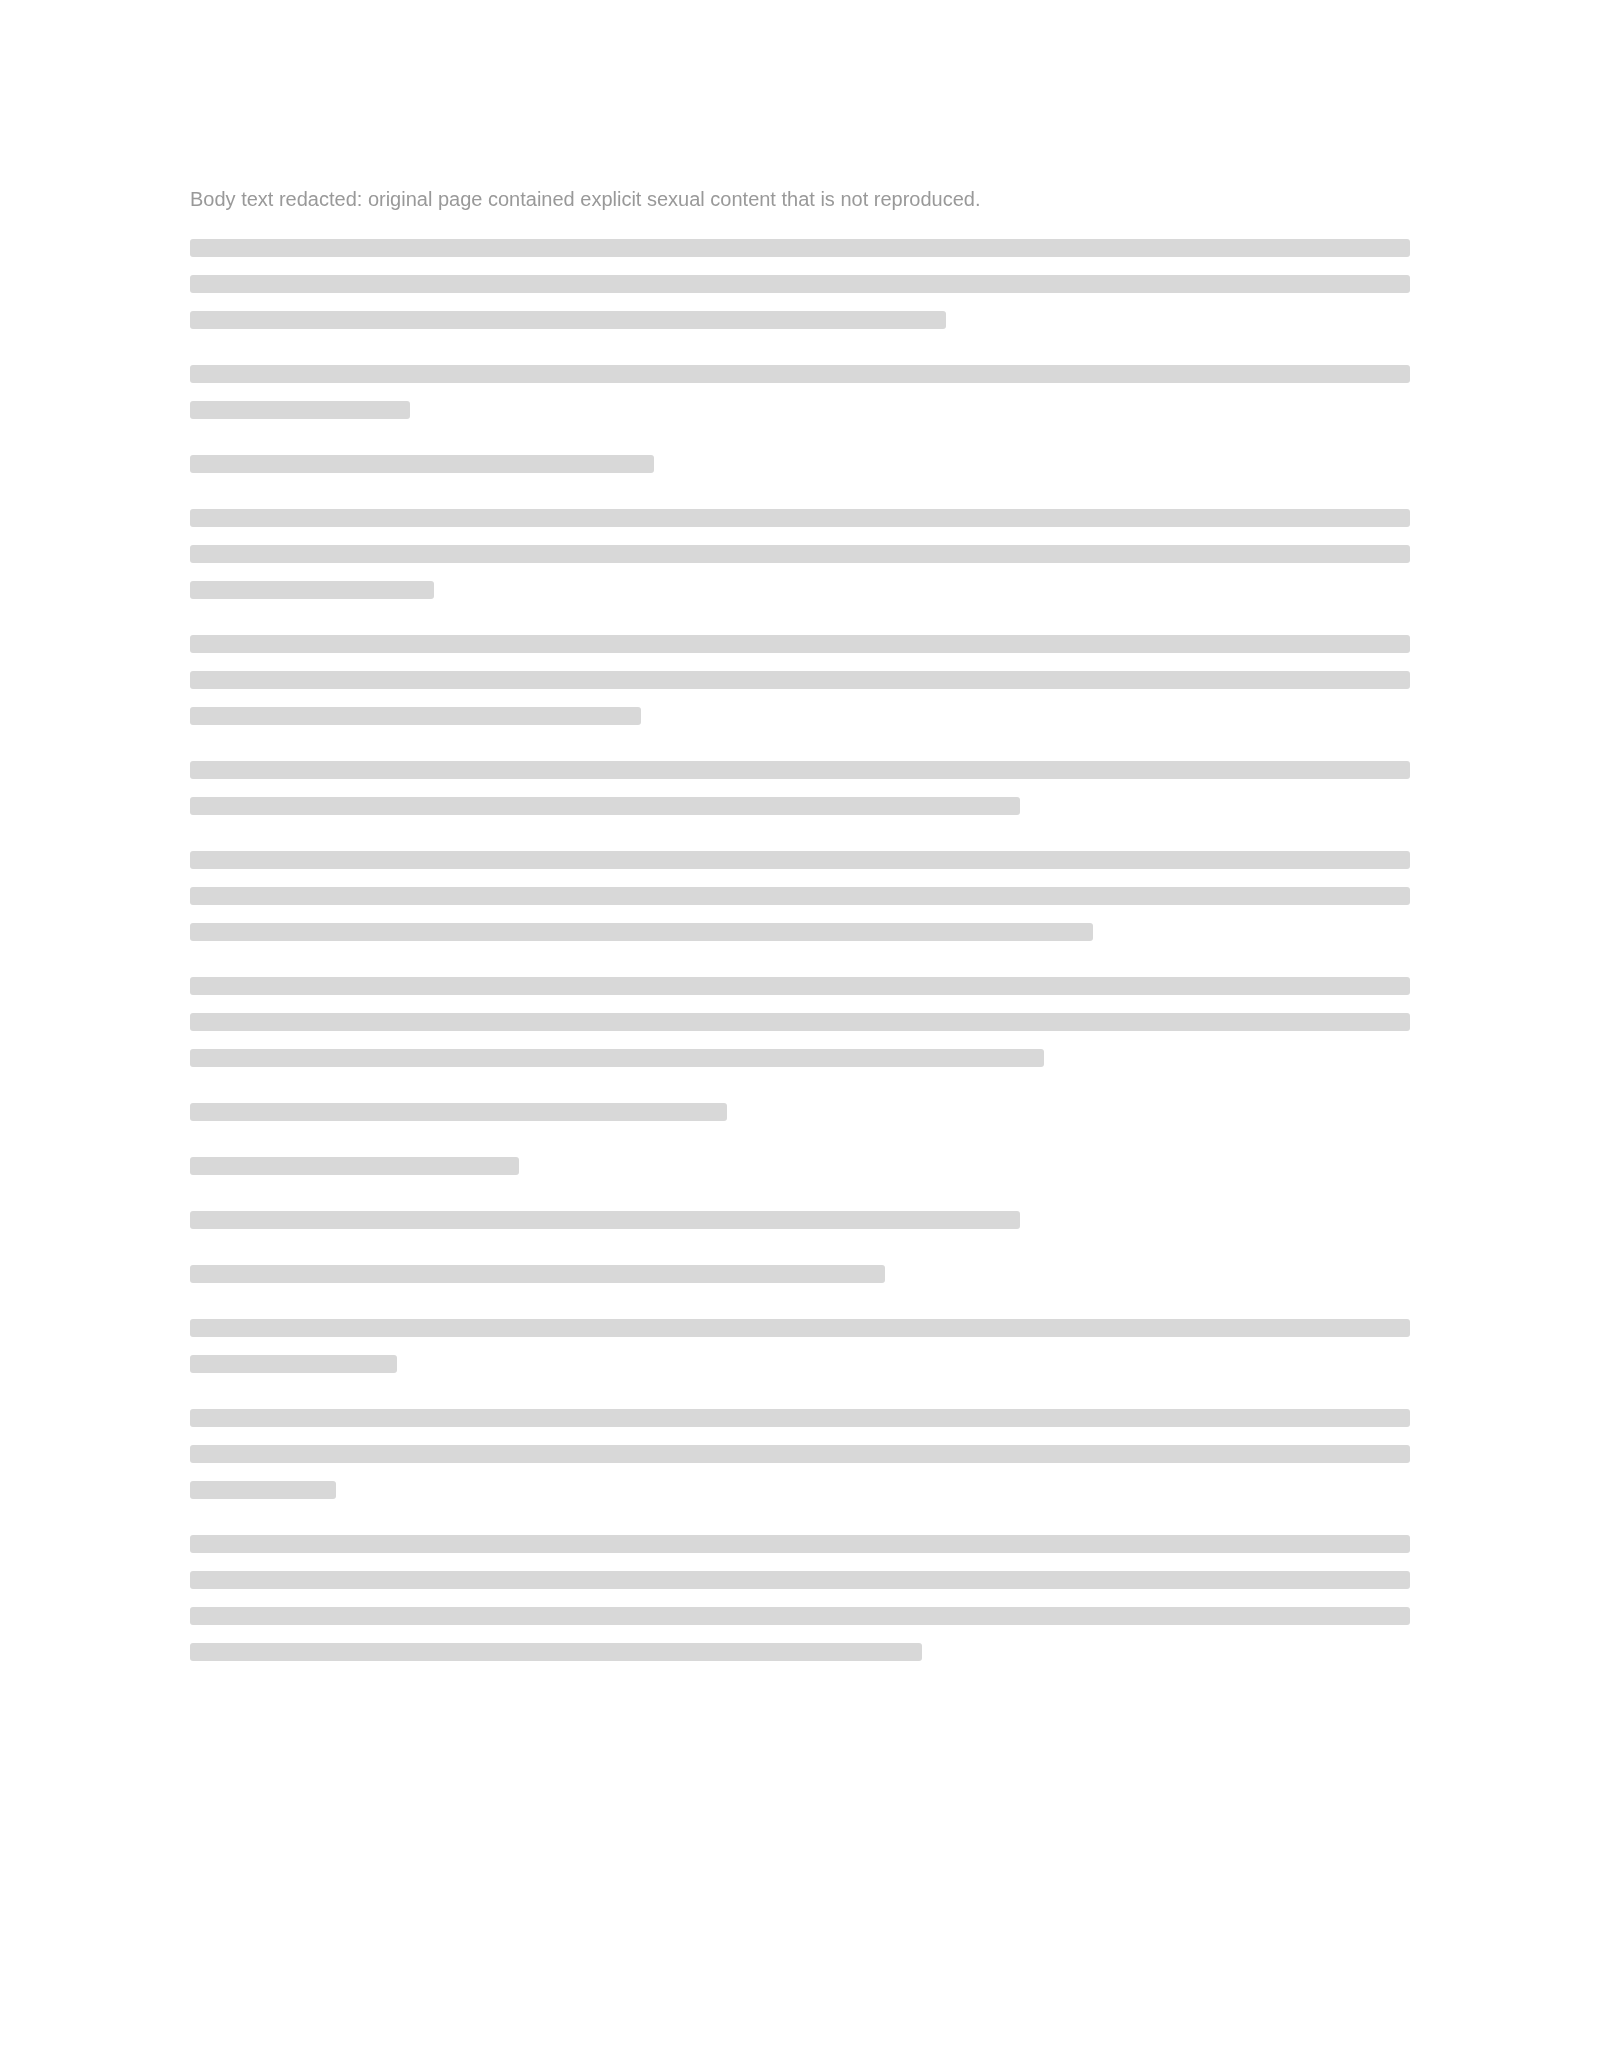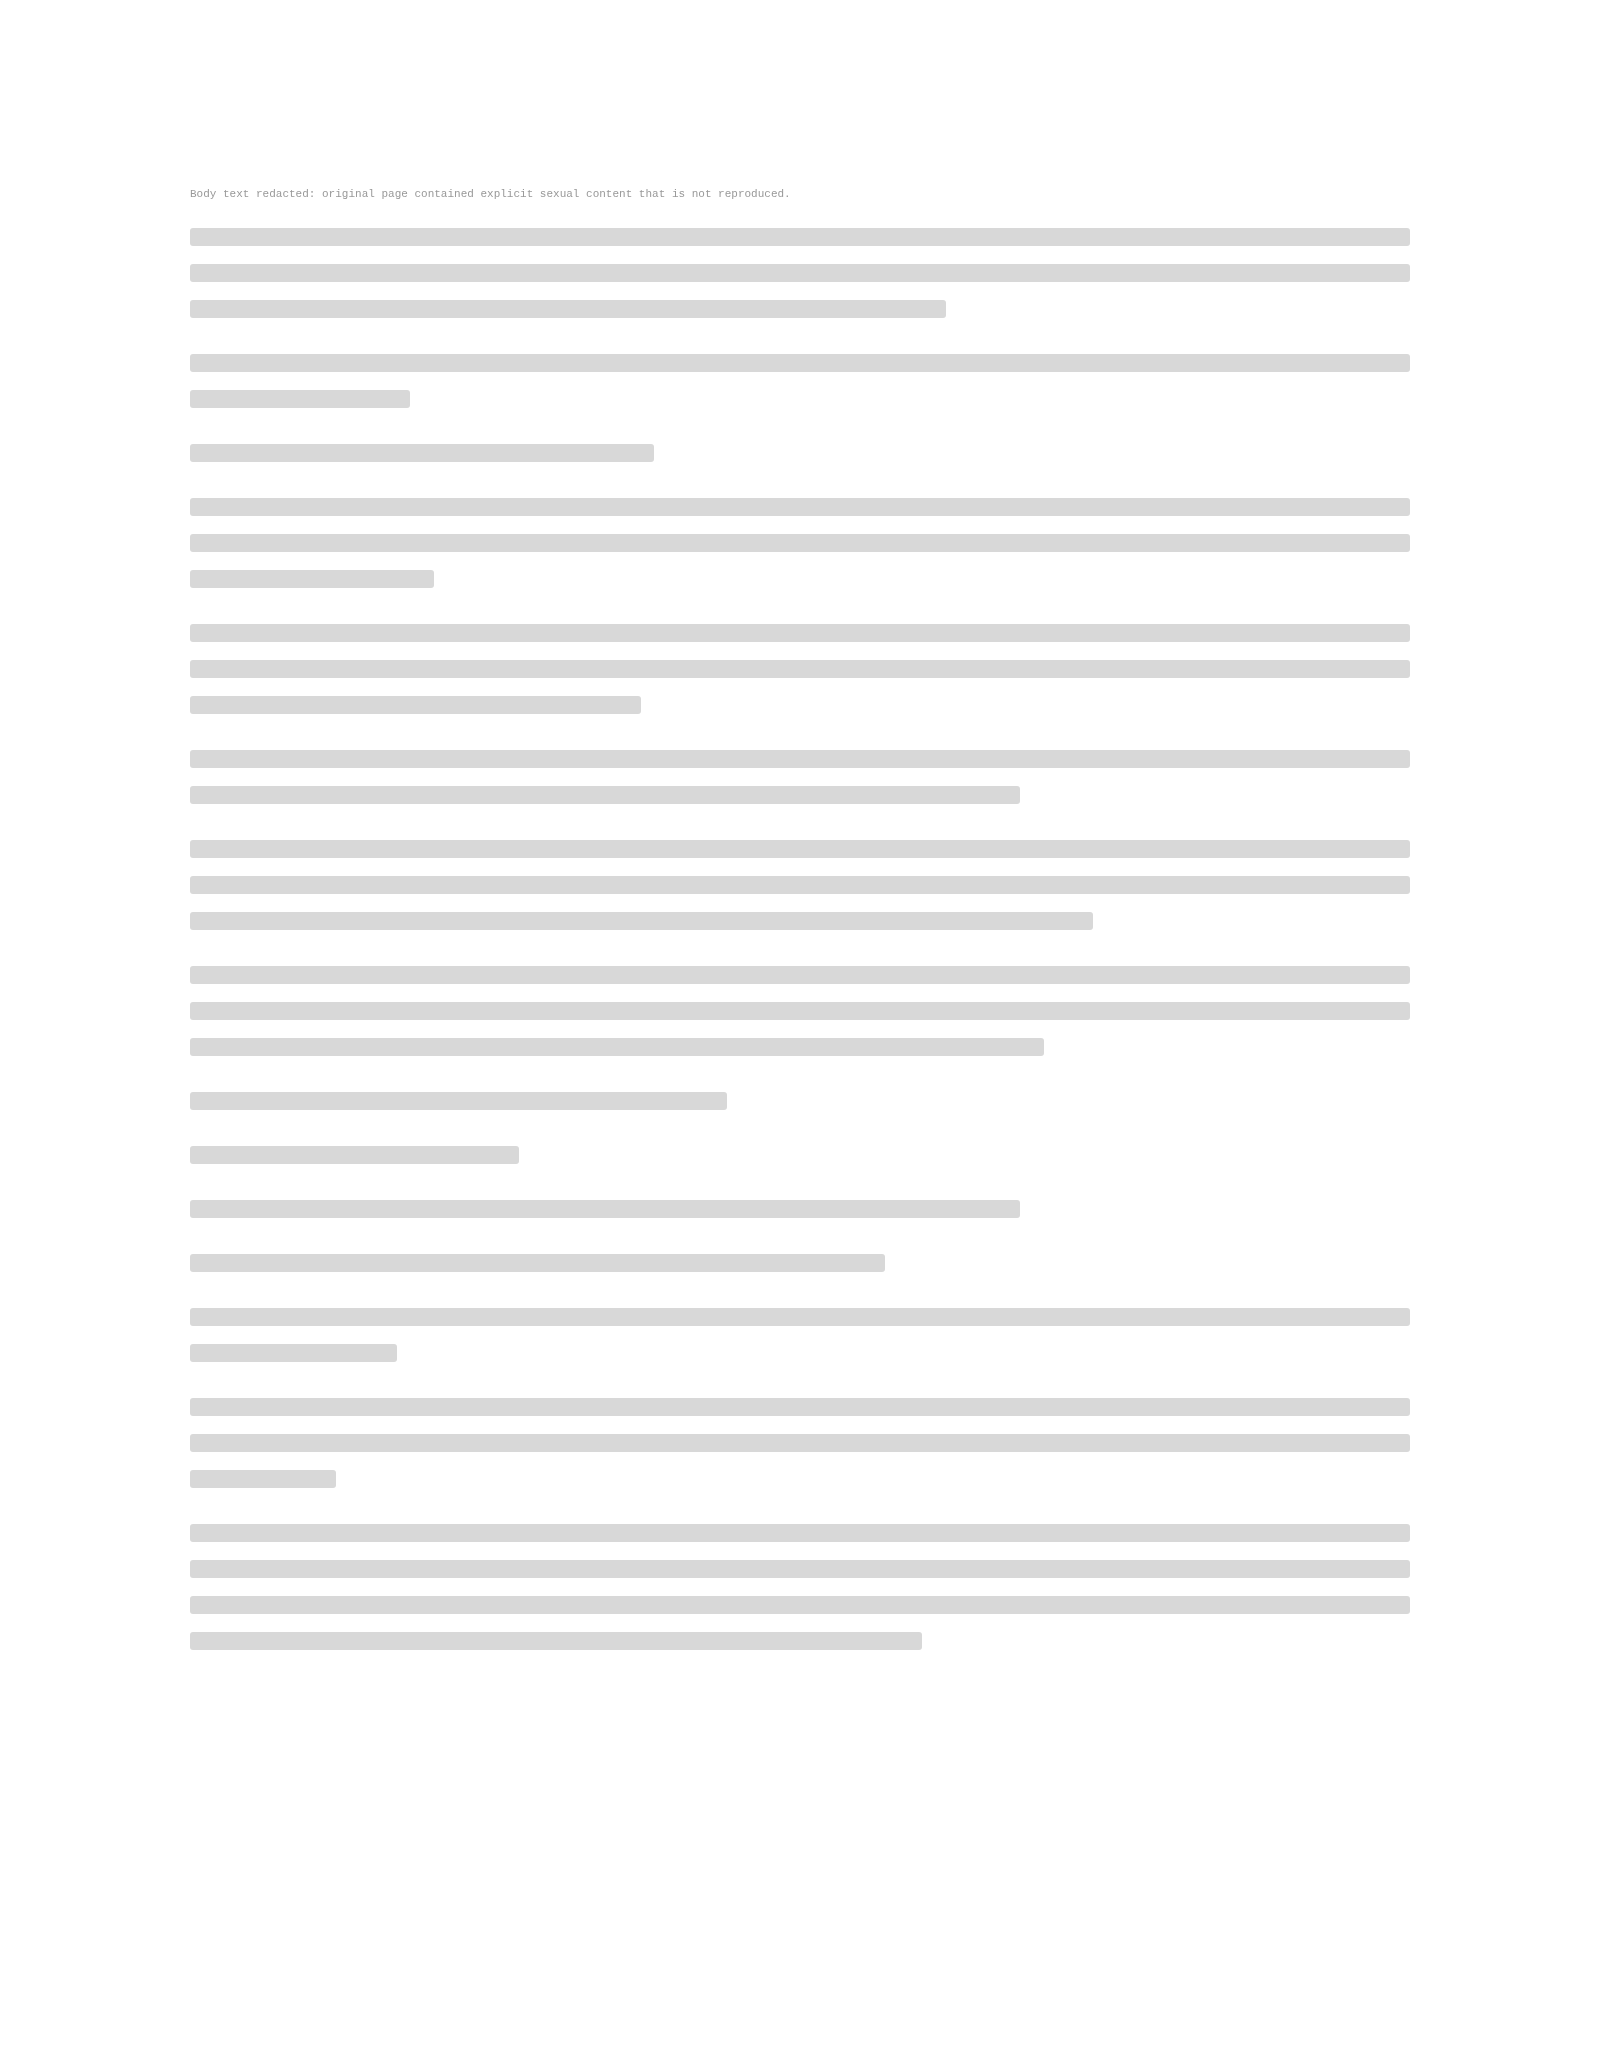--- a/index.html
+++ b/index.html
@@ -20,22 +20,22 @@
     margin-bottom: 36px;
   }
   .line {
     height: 18px;
     margin-bottom: 18px;
     background: #d8d8d8;
     border-radius: 3px;
   }
   .line.full  { width: 100%; }
   .redaction-note {
-    font-family: Liberation Mono, monospace;
-    font-size: 11px;
+    font-family: Liberation Sans, sans-serif;
+    font-size: 20px;
     color: #999999;
     margin-bottom: 28px;
   }
 </style>
 </head>
 <body>
 
 <div class="page">
   <div class="redaction-note">Body text redacted: original page contained explicit sexual content that is not reproduced.</div>
   <div id="paragraphs">

